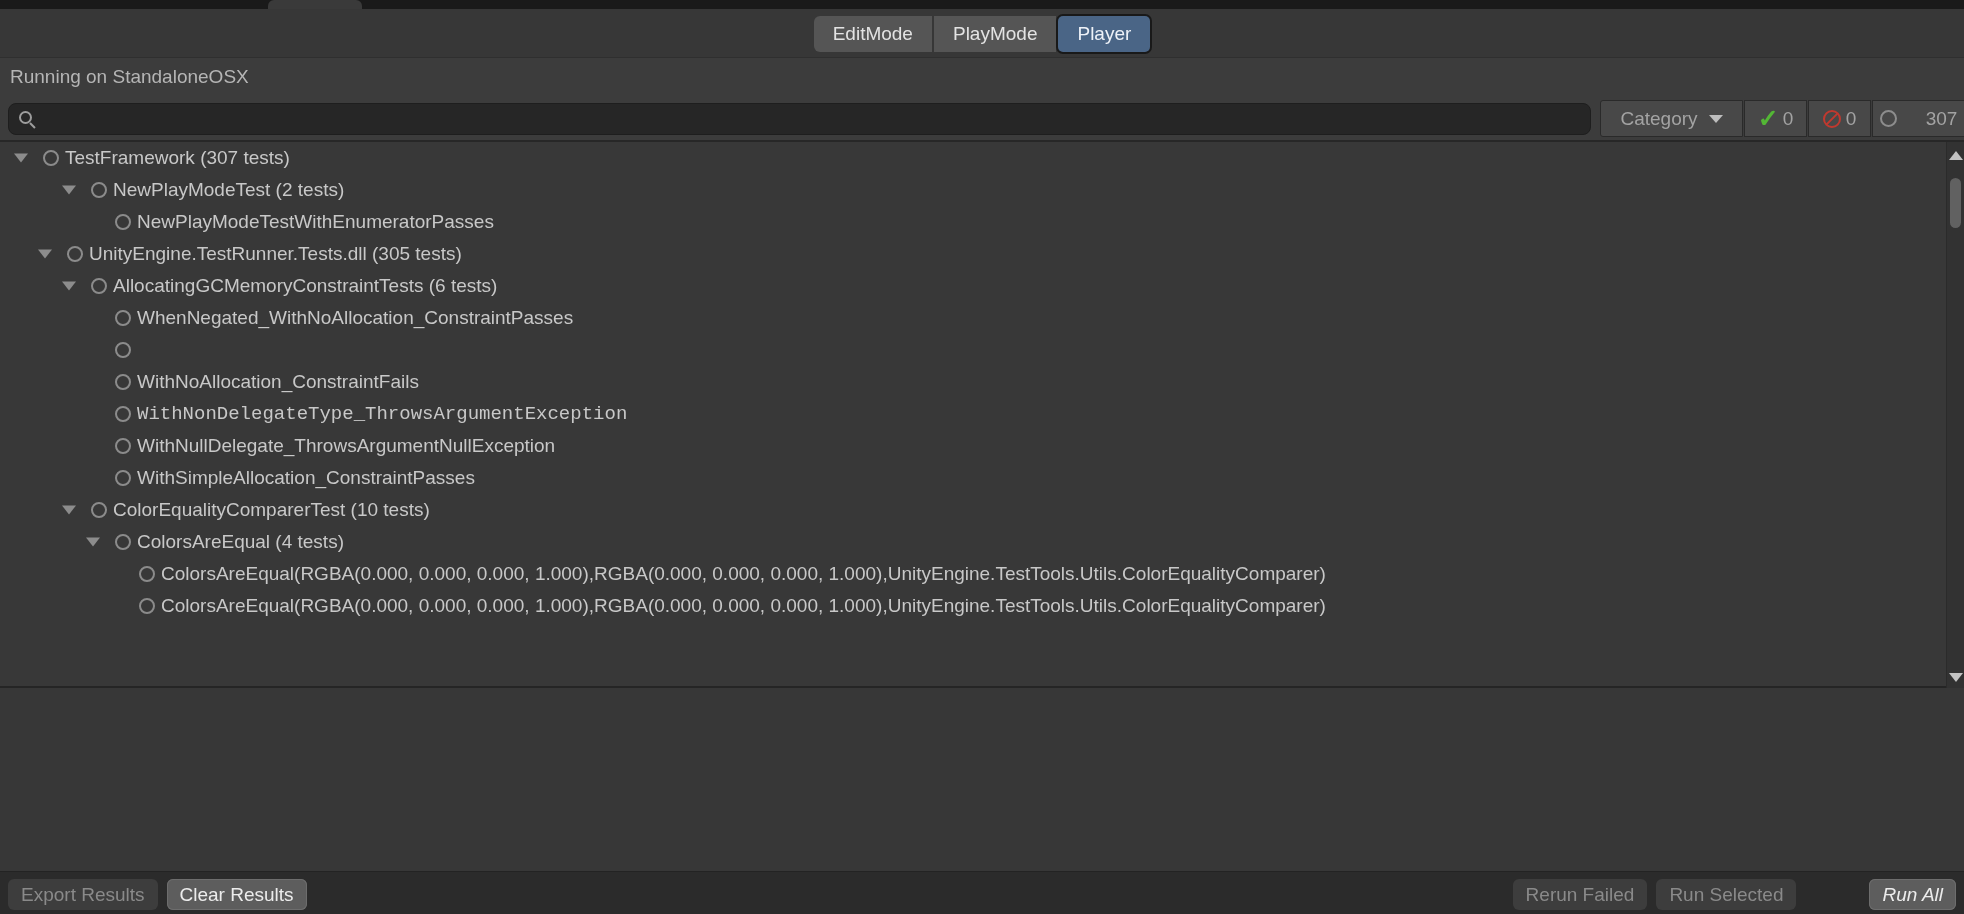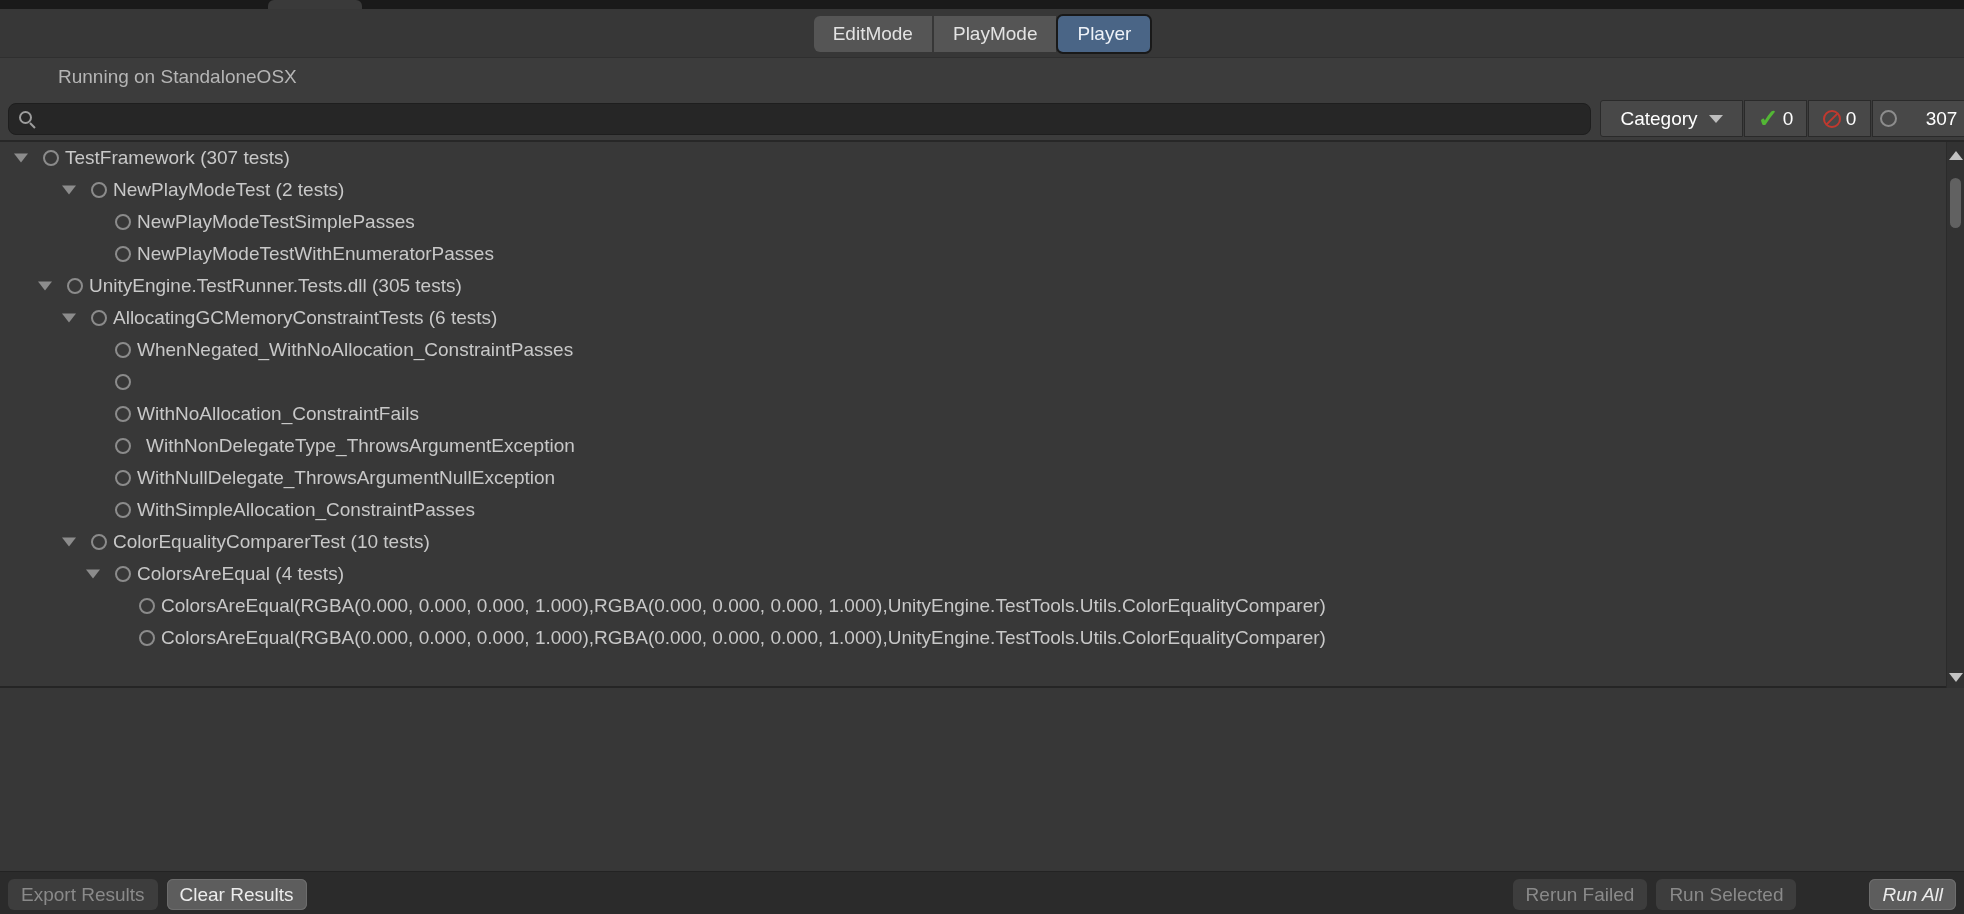--- a/index.html
+++ b/index.html
@@ -15,31 +15,31 @@
   
   .tab-bar{position:absolute;left:0;top:9px;width:100%;height:48px;display:flex;justify-content:center;align-items:center;}
   .tab-group{display:flex;margin-top:2px;}
   .tab{height:36px;padding:0 19px;background:var(--tab-bg,#555555);color:var(--tab-text,#e3e3e3);
        font-size:19px;display:flex;align-items:center;margin-right:2px;cursor:default;}
   .tab:first-child{border-radius:6px 0 0 6px;}
   .tab:last-child{border-radius:0 6px 6px 0;margin-right:0;}
   .tab.active{background:var(--tab-active-bg,#4a6586);border-radius:5px;box-shadow:0 0 0 2px #191919;color:#eef2f8;}
   
   .status-row{position:absolute;left:0;top:57px;width:100%;height:38px;background:var(--row-bg,#3c3c3c);border-top:1px solid #2f2f2f;box-sizing:border-box;}
-  .status-text{position:absolute;left:10px;top:50%;transform:translateY(-50%);font-size:19px;color:var(--status-text,#b5b5b5);white-space:nowrap;margin-left:48px;}
+  .status-text{position:absolute;left:10px;top:50%;transform:translateY(-50%);font-size:19px;color:var(--status-text,#b5b5b5);white-space:nowrap;}
   
   .toolbar{position:absolute;left:0;top:95px;width:100%;height:47px;background:var(--row-bg,#3c3c3c);border-bottom:2px solid #272727;box-sizing:border-box;}
   .search-field{position:absolute;left:8px;top:8px;width:1583px;height:32px;background:var(--search-bg,#262626);
        border:1px solid #1e1e1e;border-radius:8px;box-sizing:border-box;display:flex;align-items:center;}
   .search-icon{width:18px;height:18px;margin-left:9px;margin-right:6px;position:relative;flex:none;}
   .search-icon::before{content:"";position:absolute;left:1px;top:1px;width:9px;height:9px;border:2px solid #9d9d9d;border-radius:50%;}
   .search-icon::after{content:"";position:absolute;left:12px;top:12px;width:7px;height:2px;background:#9d9d9d;transform:rotate(45deg);transform-origin:0 50%;}
   .search-input{flex:1;background:transparent;border:none;outline:none;color:#dddddd;font-size:18px;font-family:inherit;height:100%;padding:0 10px 0 0;}
   .tb-btn{position:absolute;top:5px;height:37px;background:var(--toolbar-btn-bg,#484848);border:1px solid #2a2a2a;
-       box-sizing:border-box;display:flex;align-items:center;justify-content:center;font-size:19px;color:#ffffff;cursor:default;}
+       box-sizing:border-box;display:flex;align-items:center;justify-content:center;font-size:19px;color:#a3a3a3;cursor:default;}
   .category-btn{left:1600px;width:143px;border-radius:3px 0 0 3px;}
   .caret-down{width:0;height:0;border-left:7px solid transparent;border-right:7px solid transparent;border-top:8px solid #bdbdbd;margin-left:11px;}
   .counter-passed{left:1744px;width:63px;}
   .counter-failed{left:1808px;width:63px;}
   .counter-total{left:1872px;width:92px;border-right:none;gap:24px;}
   .check-icon{color:var(--pass-green,#53b735);font-size:25px;font-weight:bold;line-height:1;margin-right:4px;}
   .check-icon::before{content:"\2713";}
   .fail-icon{width:18px;height:18px;border:2px solid var(--fail-red,#c1392f);border-radius:50%;position:relative;margin-right:5px;box-sizing:border-box;}
   .fail-icon::after{content:"";position:absolute;left:-1px;top:6px;width:16px;height:2px;background:var(--fail-red,#c1392f);transform:rotate(-45deg);}
   .circle-icon{width:17px;height:17px;border:2px solid #9a9a9a;border-radius:50%;box-sizing:border-box;margin-right:5px;opacity:.85;}
@@ -118,24 +118,20 @@
         <span class="status-circle" style="left: 43px;"></span>
         <span class="row-label" style="left: 65px;">TestFramework (307 tests)</span>
       </div>
       <div class="tree-row">
         <span class="foldout" style="left: 62px;"></span>
         <span class="status-circle" style="left: 91px;"></span>
         <span class="row-label" style="left: 113px;">NewPlayModeTest (2 tests)</span>
       </div>
       <div class="tree-row">
         <span class="status-circle" style="left: 115px;"></span>
-        <span class="row-label" style="left: 137px;">NewPlayModeTestSimplePasses</span>
-      </div>
-      <div class="tree-row">
-        <span class="status-circle" style="left: 115px;"></span>
         <span class="row-label" style="left: 137px;">NewPlayModeTestWithEnumeratorPasses</span>
       </div>
       <div class="tree-row">
         <span class="foldout" style="left: 38px;"></span>
         <span class="status-circle" style="left: 67px;"></span>
         <span class="row-label" style="left: 89px;">UnityEngine.TestRunner.Tests.dll (305 tests)</span>
       </div>
       <div class="tree-row">
         <span class="foldout" style="left: 62px;"></span>
         <span class="status-circle" style="left: 91px;"></span>
@@ -147,21 +143,21 @@
       </div>
       <div class="tree-row">
         <span class="status-circle" style="left: 115px;"></span>
       </div>
       <div class="tree-row">
         <span class="status-circle" style="left: 115px;"></span>
         <span class="row-label" style="left: 137px;">WithNoAllocation_ConstraintFails</span>
       </div>
       <div class="tree-row">
         <span class="status-circle" style="left: 115px;"></span>
-        <span class="row-label" style="left: 146px;">WithNonDelegateType_ThrowsArgumentException</span>
+        <span class="row-label" style="left: 137px; font-family: Liberation Mono, monospace;">WithNonDelegateType_ThrowsArgumentException</span>
       </div>
       <div class="tree-row">
         <span class="status-circle" style="left: 115px;"></span>
         <span class="row-label" style="left: 137px;">WithNullDelegate_ThrowsArgumentNullException</span>
       </div>
       <div class="tree-row">
         <span class="status-circle" style="left: 115px;"></span>
         <span class="row-label" style="left: 137px;">WithSimpleAllocation_ConstraintPasses</span>
       </div>
       <div class="tree-row">

